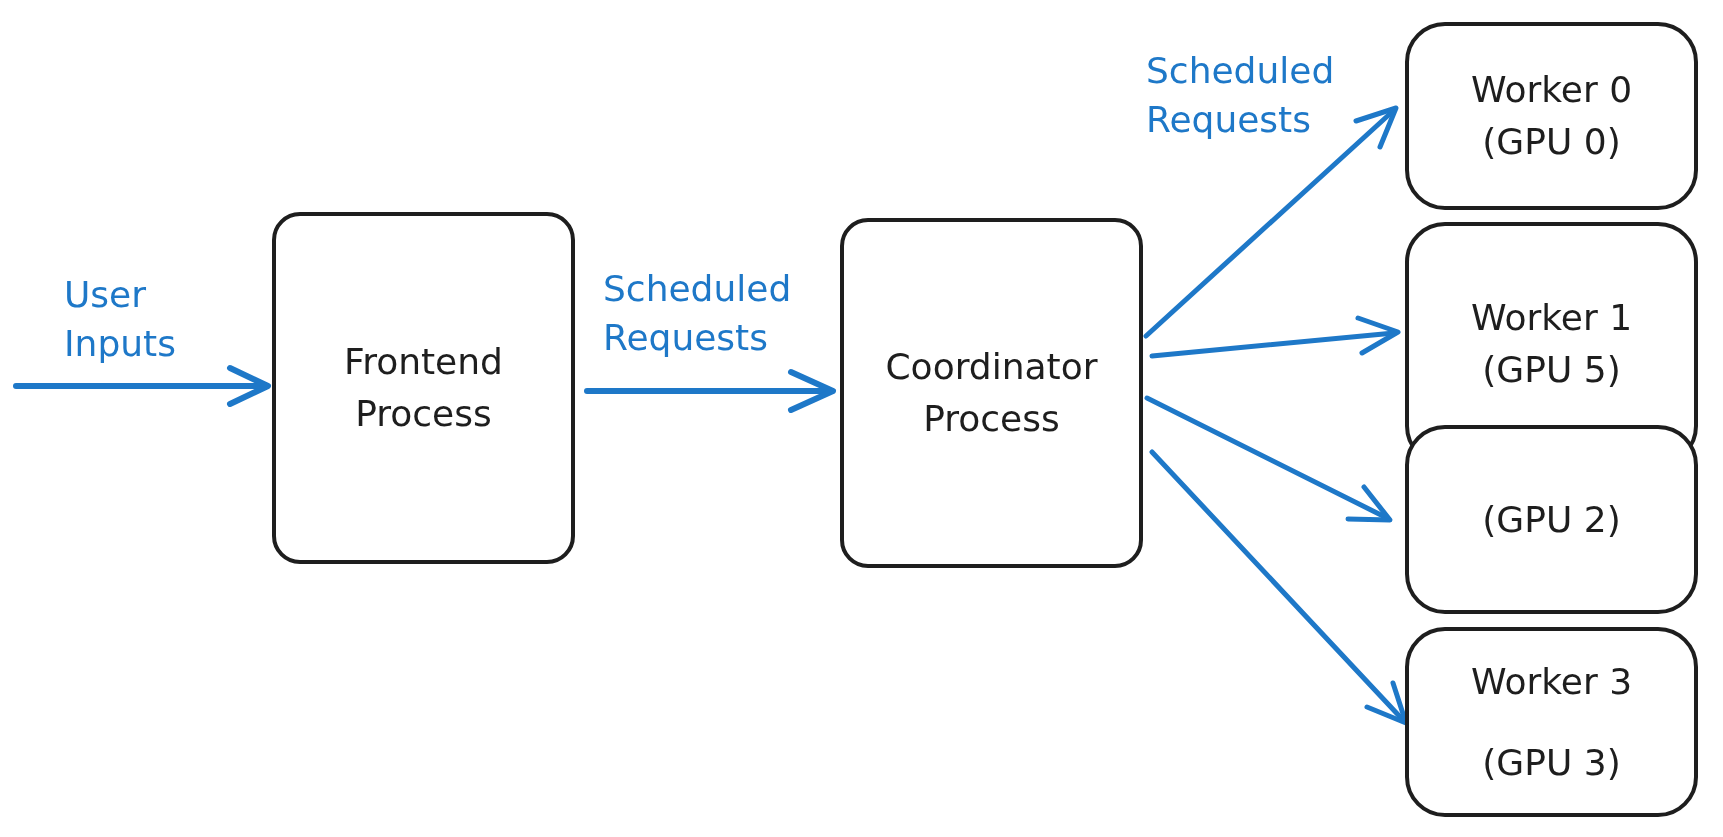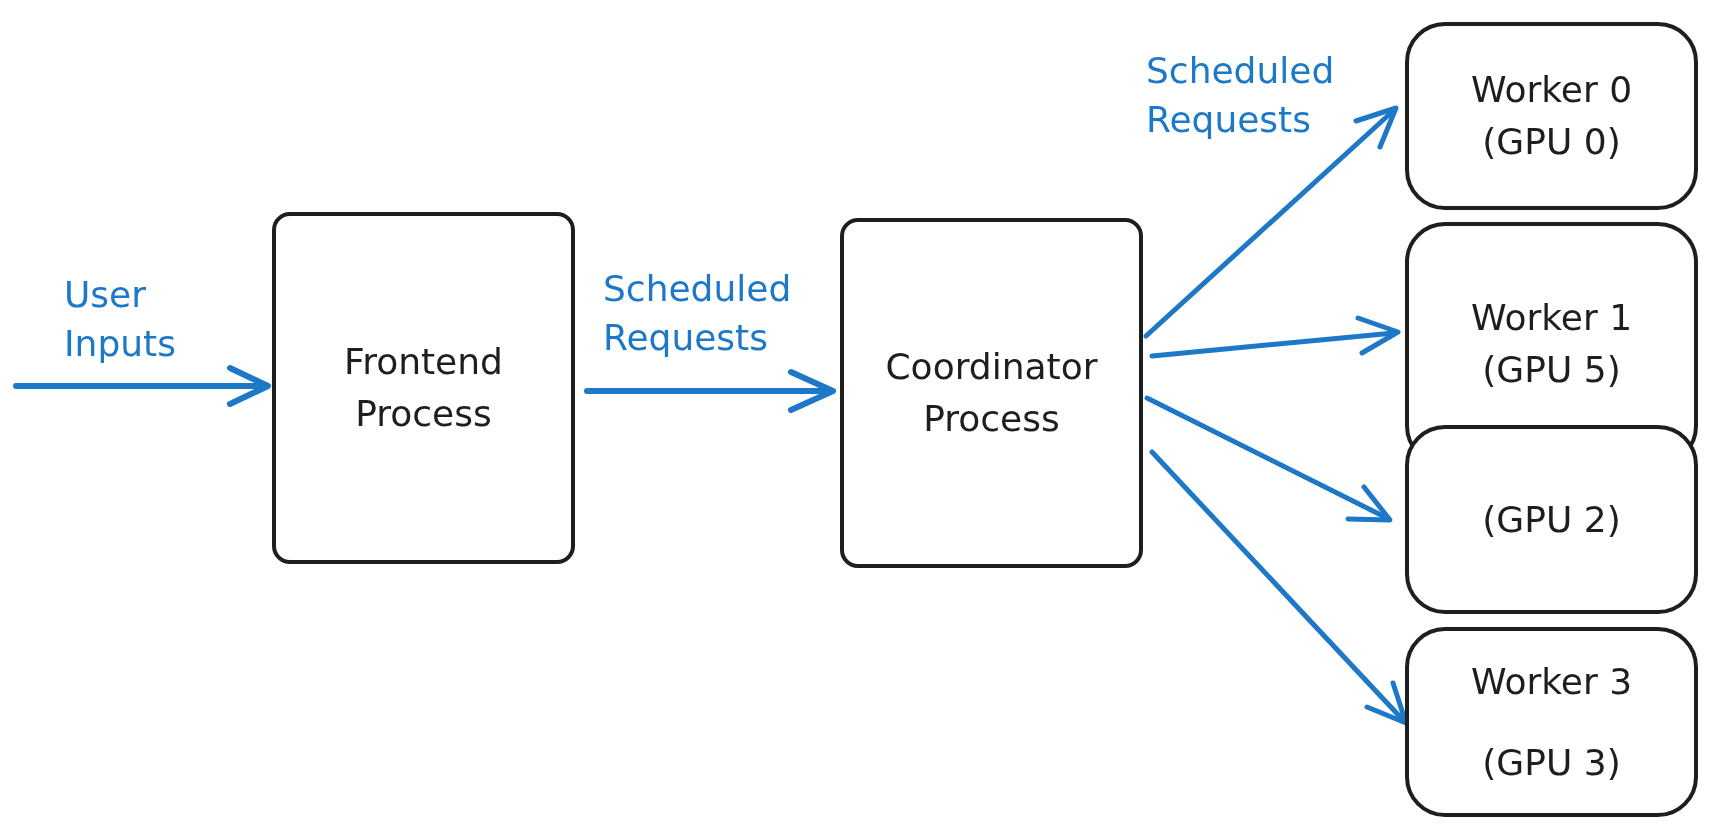--- a/index.html
+++ b/index.html
@@ -23,21 +23,21 @@
     stroke:var(--accent);
     stroke-width:5;
     fill:none;
     stroke-linecap:round;
     stroke-linejoin:round;
   }
   .arrow.thick path{stroke-width:6;}
   .node{
     position:absolute;
     border:4px solid var(--stroke);
-    border-radius:18px;
+    border-radius:28px;
     background:var(--bg);
     display:flex;
     flex-direction:column;
     align-items:center;
     justify-content:center;
     text-align:center;
     color:var(--stroke);
     font-size:36px;
     line-height:52px;
     box-sizing:border-box;

